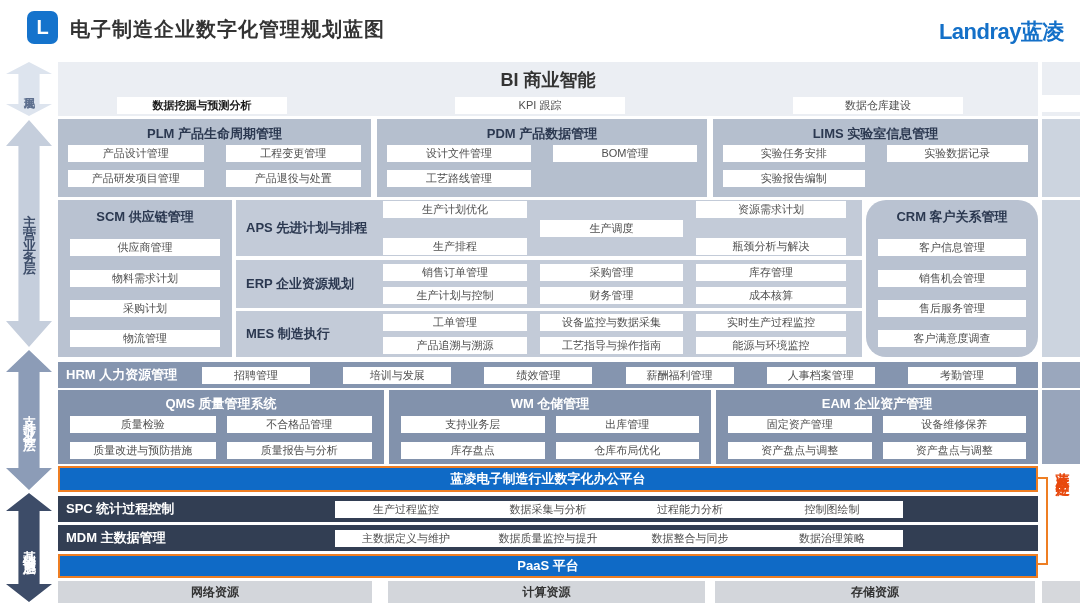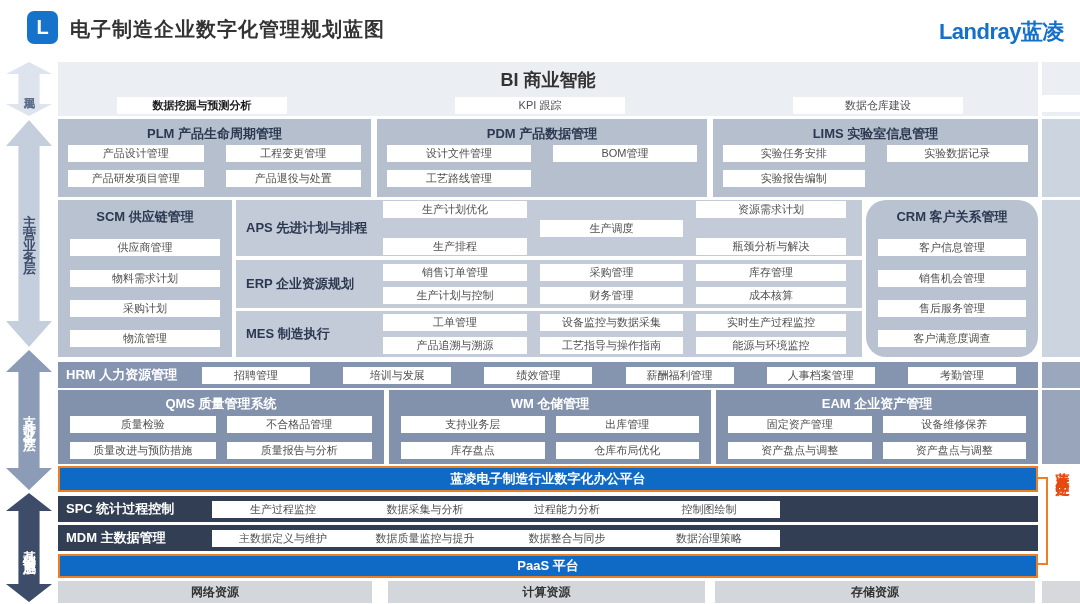--- a/index.html
+++ b/index.html
@@ -78,21 +78,21 @@
   
   .bluebar{position:absolute;left:58px;width:980px;box-sizing:border-box;border:2px solid #ee7e23;background:#0f6ac6;
            color:#fff;font-weight:bold;font-size:13px;display:flex;align-items:center;justify-content:center;white-space:nowrap;}
   .platform{top:466px;height:26px;}
   .paas{top:554px;height:24px;}
 
   
   .darkband{position:absolute;left:58px;width:980px;height:26px;background:#323e53;display:flex;align-items:center;}
   .spc{top:496px;} .mdm{top:525px;}
   .darkband .lbl{position:absolute;left:8px;color:#fff;font-weight:bold;font-size:13px;white-space:nowrap;}
-  .dark-boxes{width:722px;display:flex;justify-content:flex-end;}
+  .dark-boxes{margin-left:200px;width:722px;display:flex;justify-content:center;}
   .dark-boxes .box{width:142px;}
 
   
   .resources{position:absolute;left:58px;top:581px;width:980px;height:22px;display:flex;}
   .res{background:#d3d6db;height:22px;line-height:22px;text-align:center;font-weight:bold;font-size:12px;color:#333;}
   .res1{width:314px;margin-right:16px;} .res2{width:317px;margin-right:10px;} .res3{width:320px;}
 
   
   .bleed{position:absolute;left:1042px;width:38px;}
   .b-bi{top:62px;height:54px;background:#ebeef3;}

